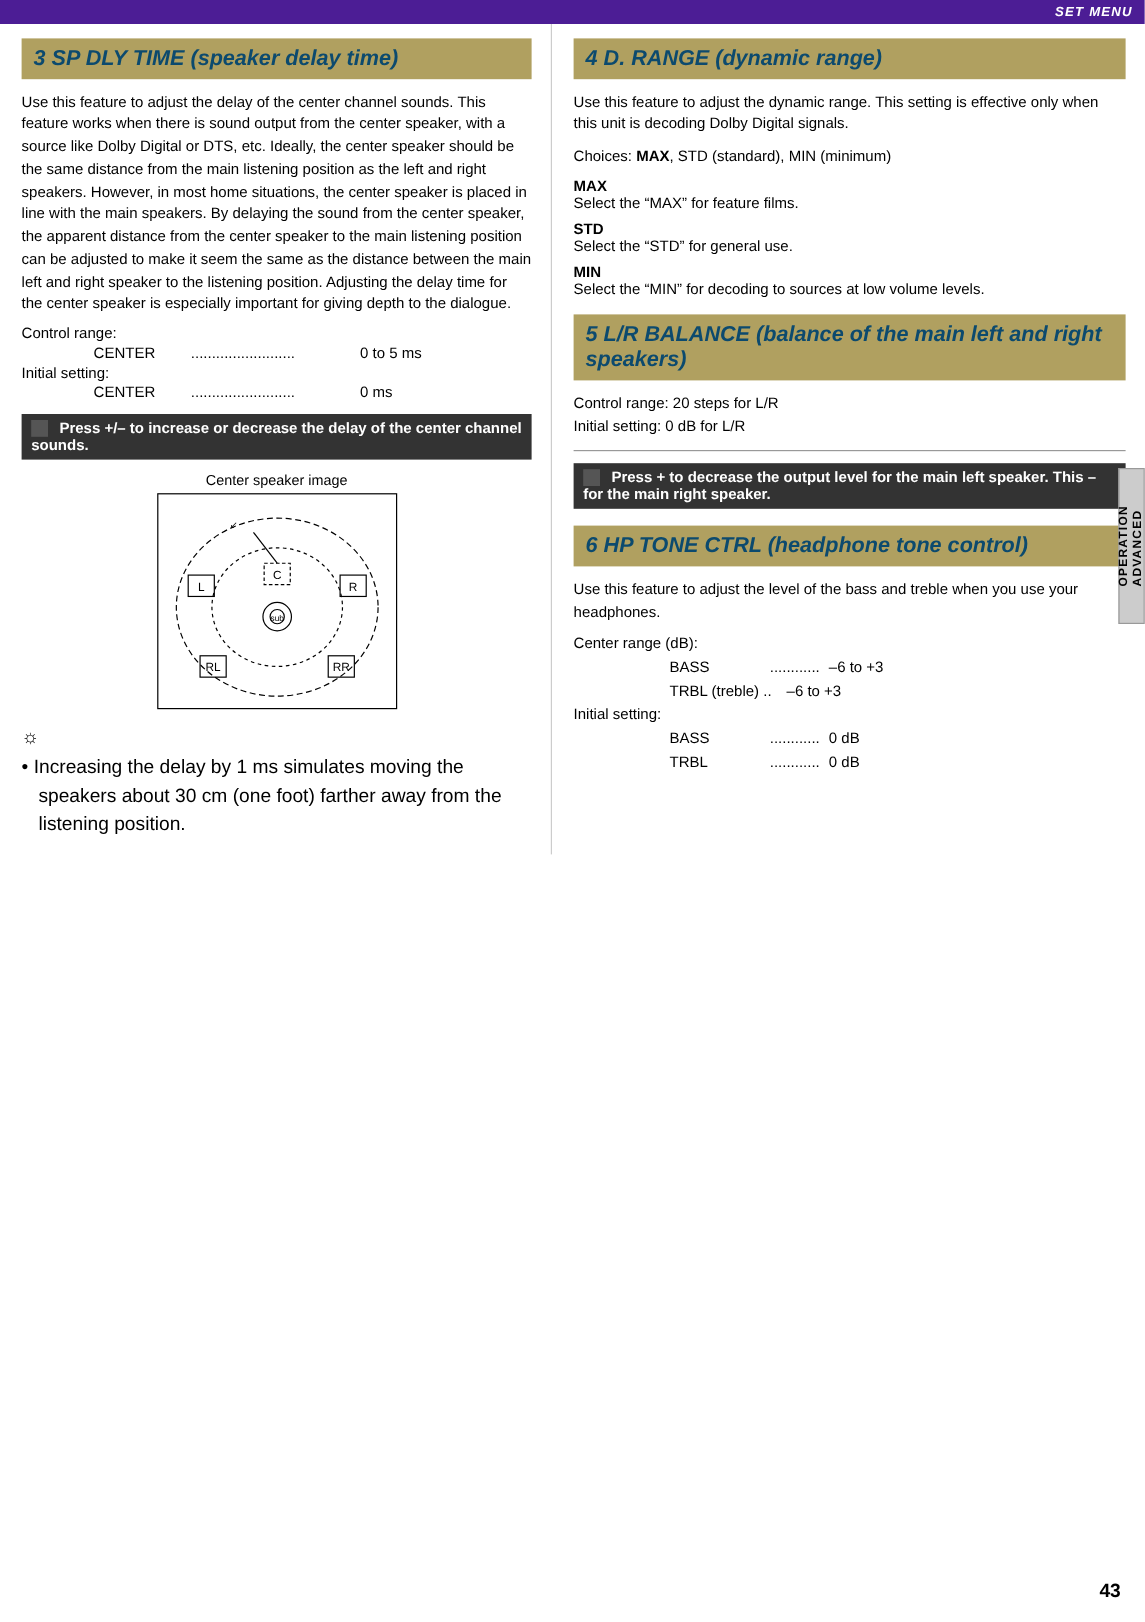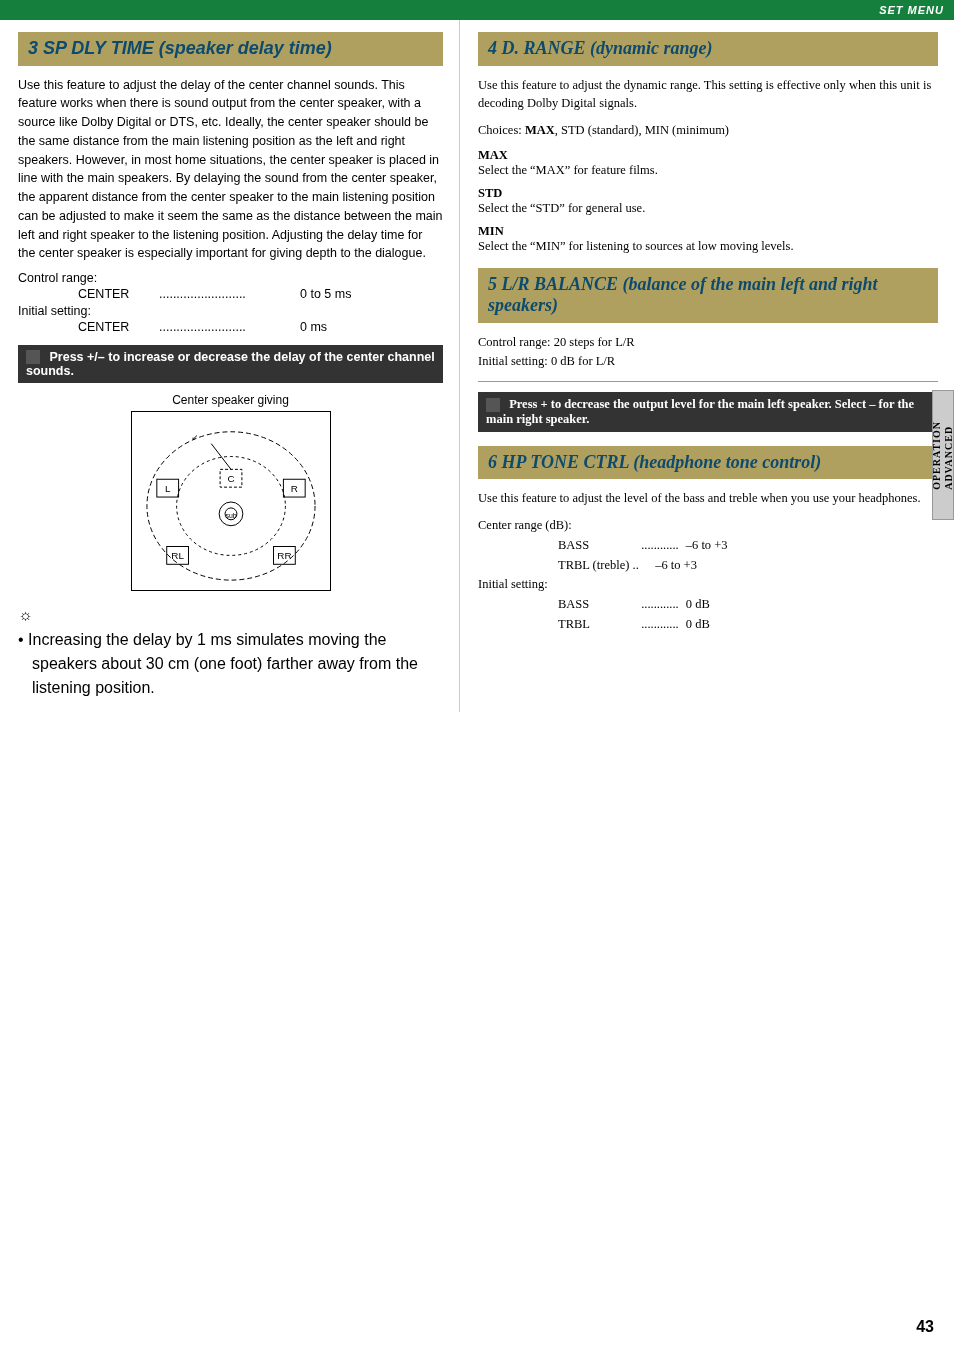--- a/index.html
+++ b/index.html
@@ -7,21 +7,21 @@
       width: 954px;
       min-height: 1352px;
       background: #fff;
       font-family: Arial, Helvetica, sans-serif;
       font-size: 13px;
       color: #000;
       position: relative;
     }
 
     .header-bar {
-      background: #15803d;
+      background: #4c1d95;
       color: #fff;
       text-align: right;
       padding: 4px 10px;
       font-size: 11px;
       font-style: italic;
       font-weight: bold;
       letter-spacing: 1px;
     }
 
     .content-wrapper {
@@ -32,21 +32,20 @@
     .left-col {
       width: 460px;
       padding: 12px 16px 12px 18px;
       border-right: 1px solid #ccc;
     }
 
     .right-col {
       width: 494px;
       padding: 12px 16px 12px 18px;
       position: relative;
-      font-family: Liberation Serif, serif;
     }
 
     .section-title {
       background: #b0a060;
       color: #0c4a6e;
       font-style: italic;
       font-weight: bold;
       font-size: 18px;
       padding: 6px 10px;
       margin-bottom: 10px;
@@ -185,21 +184,21 @@
         <span>0 ms</span>
       </div>
     </div>
 
     <div class="tip-box">
       <span style="display:inline-block;width:14px;height:14px;background:#555;margin-right:6px;vertical-align:middle;"></span>
       <span>Press +/– to increase or decrease the delay of the center channel sounds.</span>
     </div>
 
     <div class="speaker-image-section">
-      <div class="speaker-image-label">Center speaker giving</div>
+      <div class="speaker-image-label">Center speaker image</div>
 
       
       <svg class="speaker-svg" viewBox="0 0 200 180" xmlns="http://www.w3.org/2000/svg" style="border:1px solid #000;">
 
         <ellipse cx="100" cy="95" rx="85" ry="75" fill="none" stroke="#000" stroke-width="1" stroke-dasharray="5,3"></ellipse>
 
         <ellipse cx="100" cy="95" rx="55" ry="50" fill="none" stroke="#000" stroke-width="1" stroke-dasharray="3,3"></ellipse>
 
         <rect x="25" y="68" width="22" height="18" fill="none" stroke="#000" stroke-width="1"></rect>
         <text x="36" y="81" font-size="10" text-anchor="middle" font-family="Arial">L</text>
@@ -249,38 +248,38 @@
       <p class="choice-desc">Select the “MAX” for feature films.</p>
     </div>
 
     <div>
       <div class="choice-heading">STD</div>
       <p class="choice-desc">Select the “STD” for general use.</p>
     </div>
 
     <div>
       <div class="choice-heading">MIN</div>
-      <p class="choice-desc">Select the “MIN” for listening to sources at low moving levels.</p>
+      <p class="choice-desc">Select the “MIN” for decoding to sources at low volume levels.</p>
     </div>
 
     <div class="section-title" style="margin-top:14px;">
       <span>5  L/R BALANCE (balance of the main left and right speakers)</span>
     </div>
 
 
     <div class="body-text">
       <div>Control range: 20 steps for L/R</div>
       <div>Initial setting:  0 dB for L/R</div>
     </div>
 
     <hr class="divider">
 
     <div class="tip-box">
       <span style="display:inline-block;width:14px;height:14px;background:#555;margin-right:6px;vertical-align:middle;"></span>
-      <span>Press + to decrease the output level for the main left speaker. Select – for the main right speaker.</span>
+      <span>Press + to decrease the output level for the main left speaker. This – for the main right speaker.</span>
     </div>
 
     <div class="section-title" style="margin-top:14px;">
       <span>6  HP TONE CTRL (headphone tone control)</span>
     </div>
 
     <p class="body-text">Use this feature to adjust the level of the bass and treble when you use your headphones.</p>
 
     <div class="body-text">
       <div>Center range (dB):</div>

